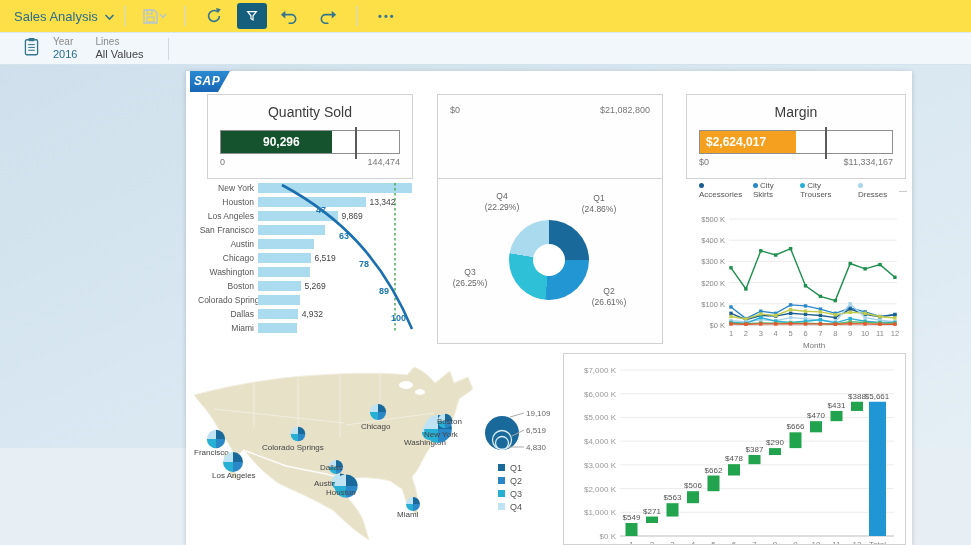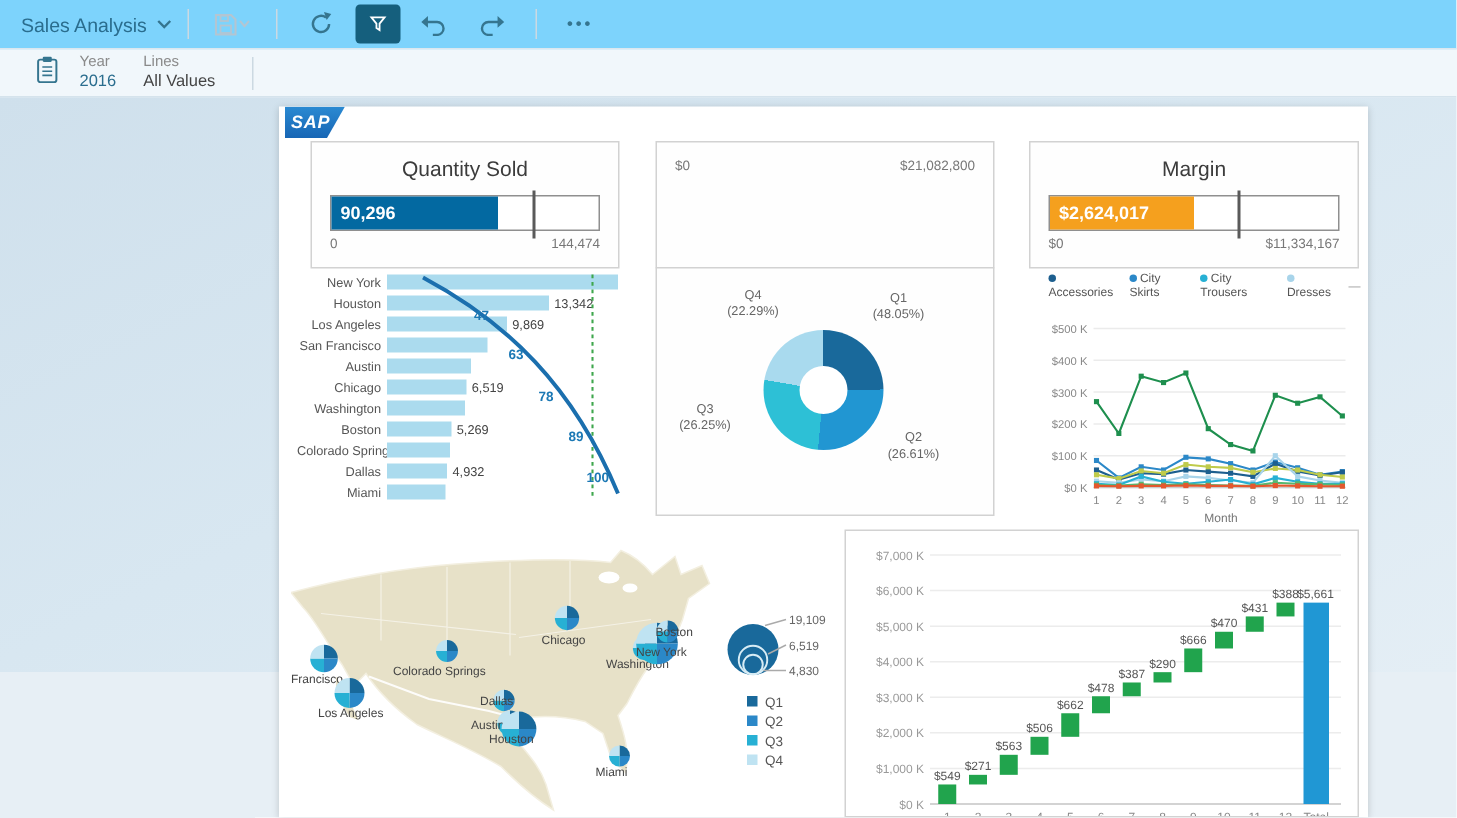--- a/index.html
+++ b/index.html
@@ -1,20 +1,20 @@
 <!DOCTYPE html>
 <html><head>
 <meta charset="utf-8">
 <style>
   * { margin:0; padding:0; box-sizing:border-box; }
   html,body { width:971px; height:545px; overflow:hidden; font-family:"Liberation Sans", sans-serif; }
   body { background:#e7eff5; }
 
   
-  .toolbar { height:33px; background:#7dd3fc; border-bottom:1px solid #dbe7ef; display:flex; align-items:center; padding:0 10px; }
+  .toolbar { height:33px; background:#fde047; border-bottom:1px solid #dbe7ef; display:flex; align-items:center; padding:0 10px; }
   .tb-title { color:#2a6d8e; font-size:13px; margin:0 6px 0 4px; cursor:pointer; }
   .tb-sep { width:1px; height:20px; background:#ccd9e2; margin:0 10px; }
   .tb-btn { width:30px; height:26px; display:flex; align-items:center; justify-content:center; border-radius:3px; cursor:pointer; margin:0 4px; }
   .tb-btn.active { background:#155f7d; }
   .dots { color:#35758f; font-size:11px; letter-spacing:2px; font-weight:bold; }
 
   
   .filterbar { height:32px; background:#f1f7fb; border-bottom:1px solid #d5e3ec; display:flex; align-items:center; padding:0 14px; }
   .fb-item { margin-right:18px; line-height:1.15; cursor:pointer; }
   .fb-label { font-size:10px; color:#8a8a8a; }
@@ -141,21 +141,21 @@
 </div>
 
 <div class="content">
   <div class="canvas">
     <div class="sap-logo">SAP</div>
 
     <div class="panel kpi-panel" style="left:21px; top:23px; width:206px; height:85px;">
       <div class="panel-title">Quantity Sold</div>
       <div class="bullet-wrap">
         <div class="bullet-track">
-          <div class="bullet-fill" style="width: 62.5%; background: #0369a1;">
+          <div class="bullet-fill" style="width: 62.5%; background: #14532d; padding-left: 36px;">
               <span>90,296</span>
             </div>
           <div class="bullet-marker" style="left: 75%;"></div>
         </div>
         <div class="bullet-axis">
           <span>0</span>
           <span>144,474</span>
         </div>
       </div>
     </div>
@@ -250,21 +250,21 @@
             <span class="pareto-lbl" style="left: 193px; top: 132px;">100</span>
           </div>
       </div>
     </div>
 
     <div class="panel" style="left:251px; top:107px; width:226px; height:166px;">
       <div class="donut-ring" id="donut" style="background: conic-gradient(rgb(25, 105, 155) 0%, rgb(25, 105, 155) 24.86%, rgb(33, 150, 210) 24.86%, rgb(33, 150, 210) 51.47%, rgb(45, 192, 214) 51.47%, rgb(45, 192, 214) 77.72%, rgb(169, 218, 238) 77.72%, rgb(169, 218, 238) 100.01%);"></div>
       <div class="donut-hole"></div>
       <div class="donut-label" style="left:133px; top:14px;">
         <div>Q1</div>
-          <div>(48.05%)</div>
+          <div>(24.86%)</div>
       </div>
       <div class="donut-label" style="left:143px; top:107px;">
         <div>Q2</div>
           <div>(26.61%)</div>
       </div>
       <div class="donut-label" style="left:4px; top:88px;">
         <div>Q3</div>
           <div>(26.25%)</div>
       </div>
       <div class="donut-label" style="left:36px; top:12px;">

